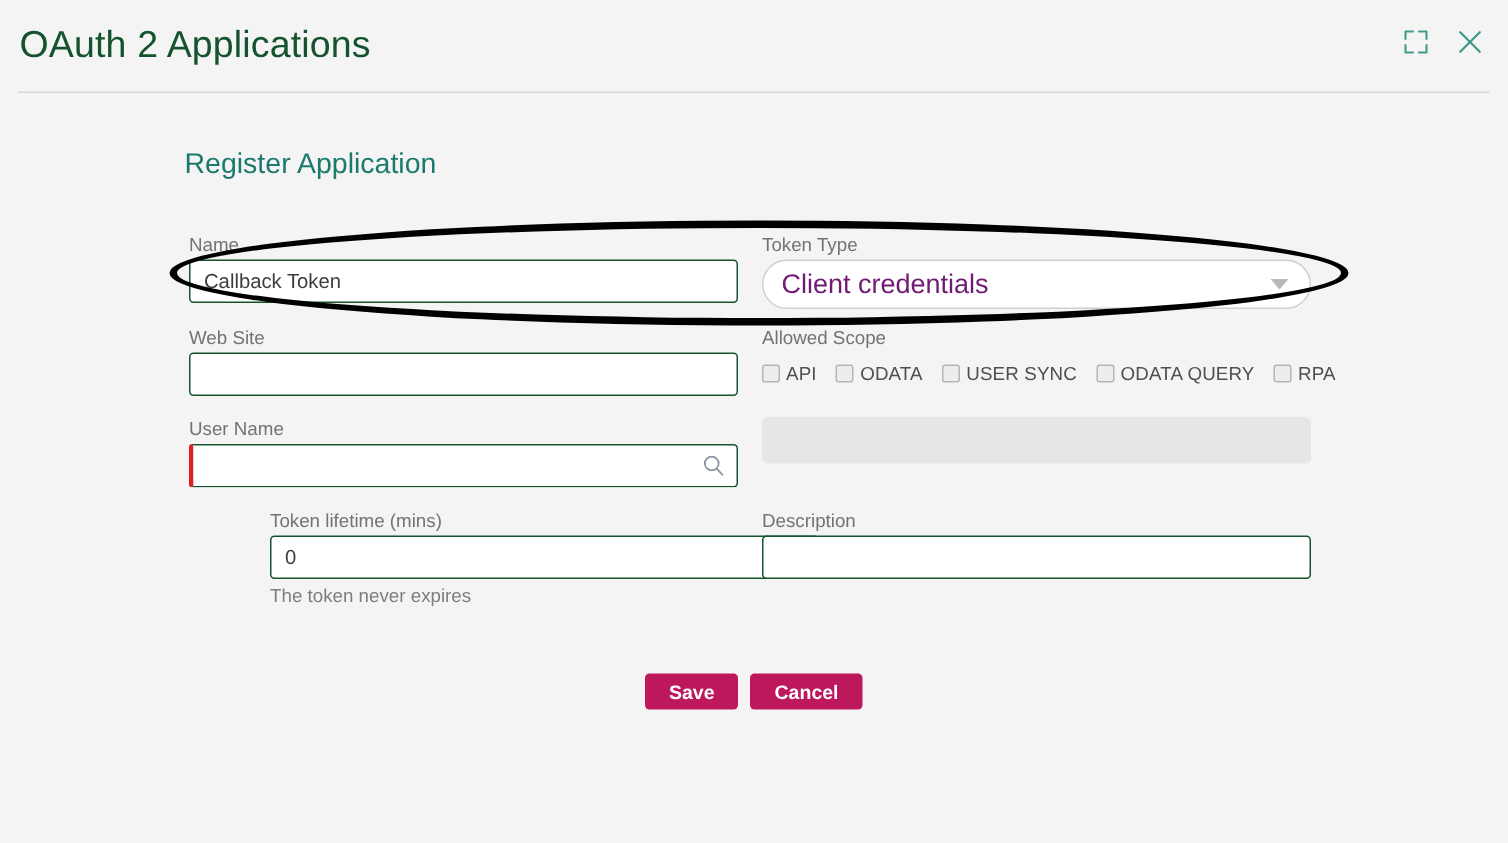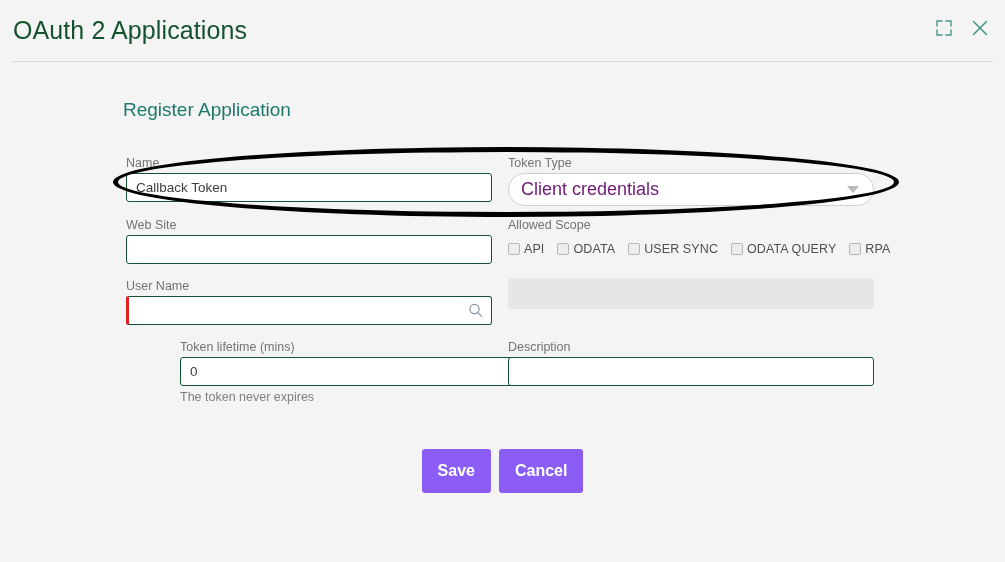--- a/index.html
+++ b/index.html
@@ -174,28 +174,28 @@
   
   .buttons {
     position: absolute;
     left: 0; top: 387px;
     width: 1005px;
     display: flex;
     justify-content: center;
     gap: 8px;
   }
   .btn {
-    background: #8b5cf6;
+    background: #be185d;
     color: #ffffff;
     border: none;
     border-radius: 3px;
-    font-size: 16px;
+    font-size: 13px;
     font-family: "Liberation Sans", sans-serif;
     font-weight: 700;
-    height: 44px;
+    height: 24px;
     padding: 0 16px;
     cursor: pointer;
   }
 
   
   .annotation {
     position: absolute;
     left: 113px; top: 147px;
     width: 786px; height: 70px;
     border: 5px solid #000000;

